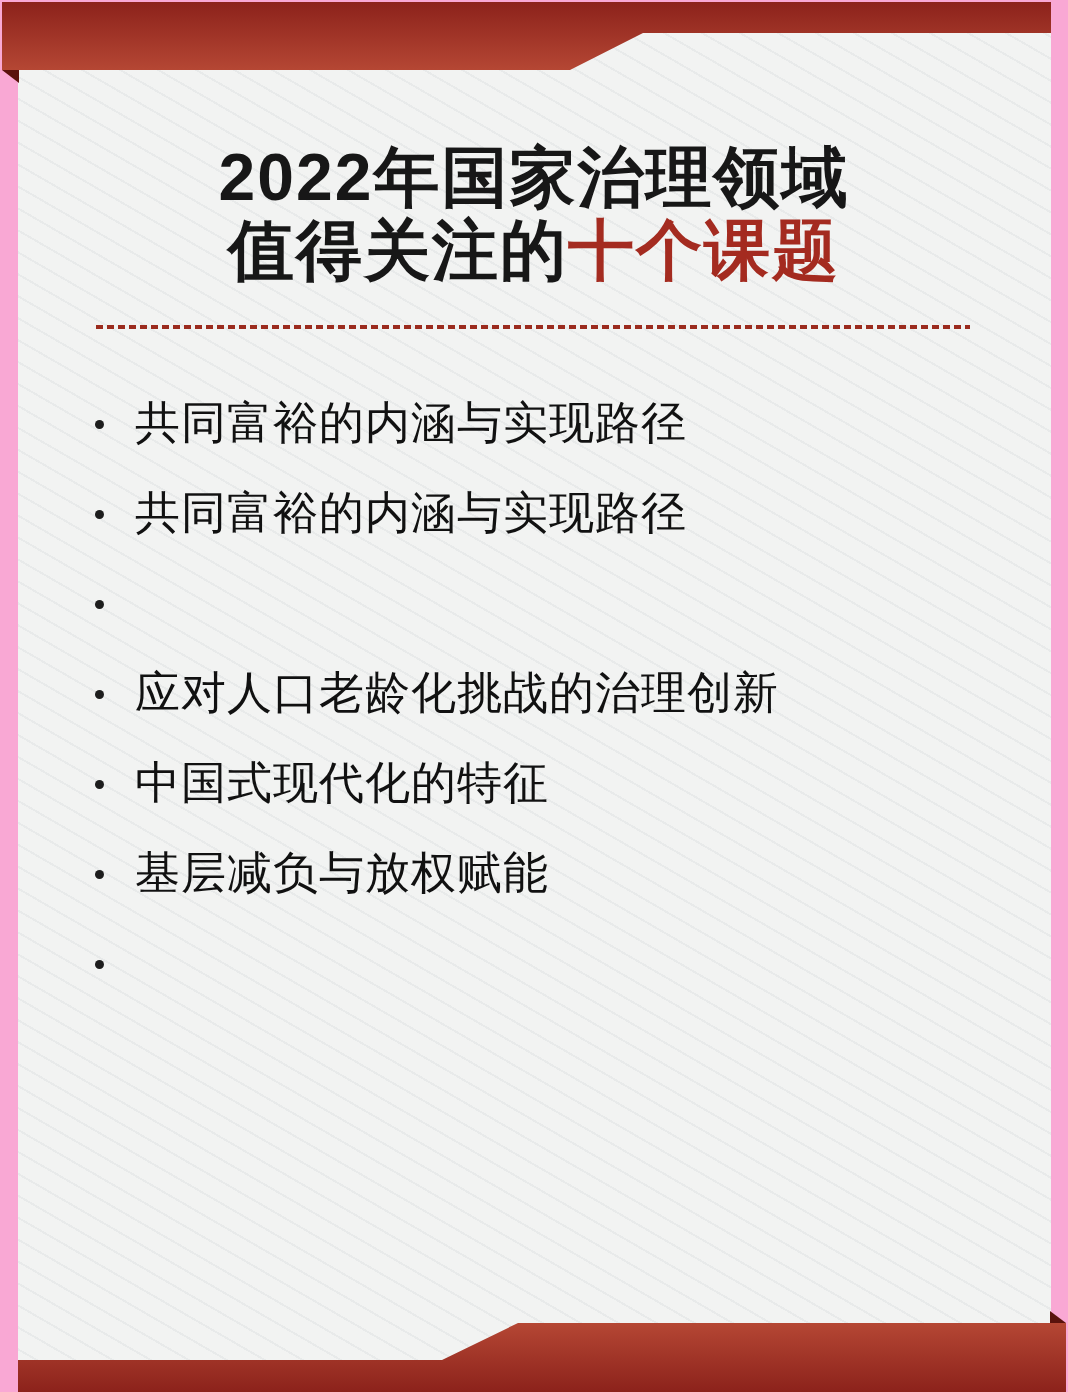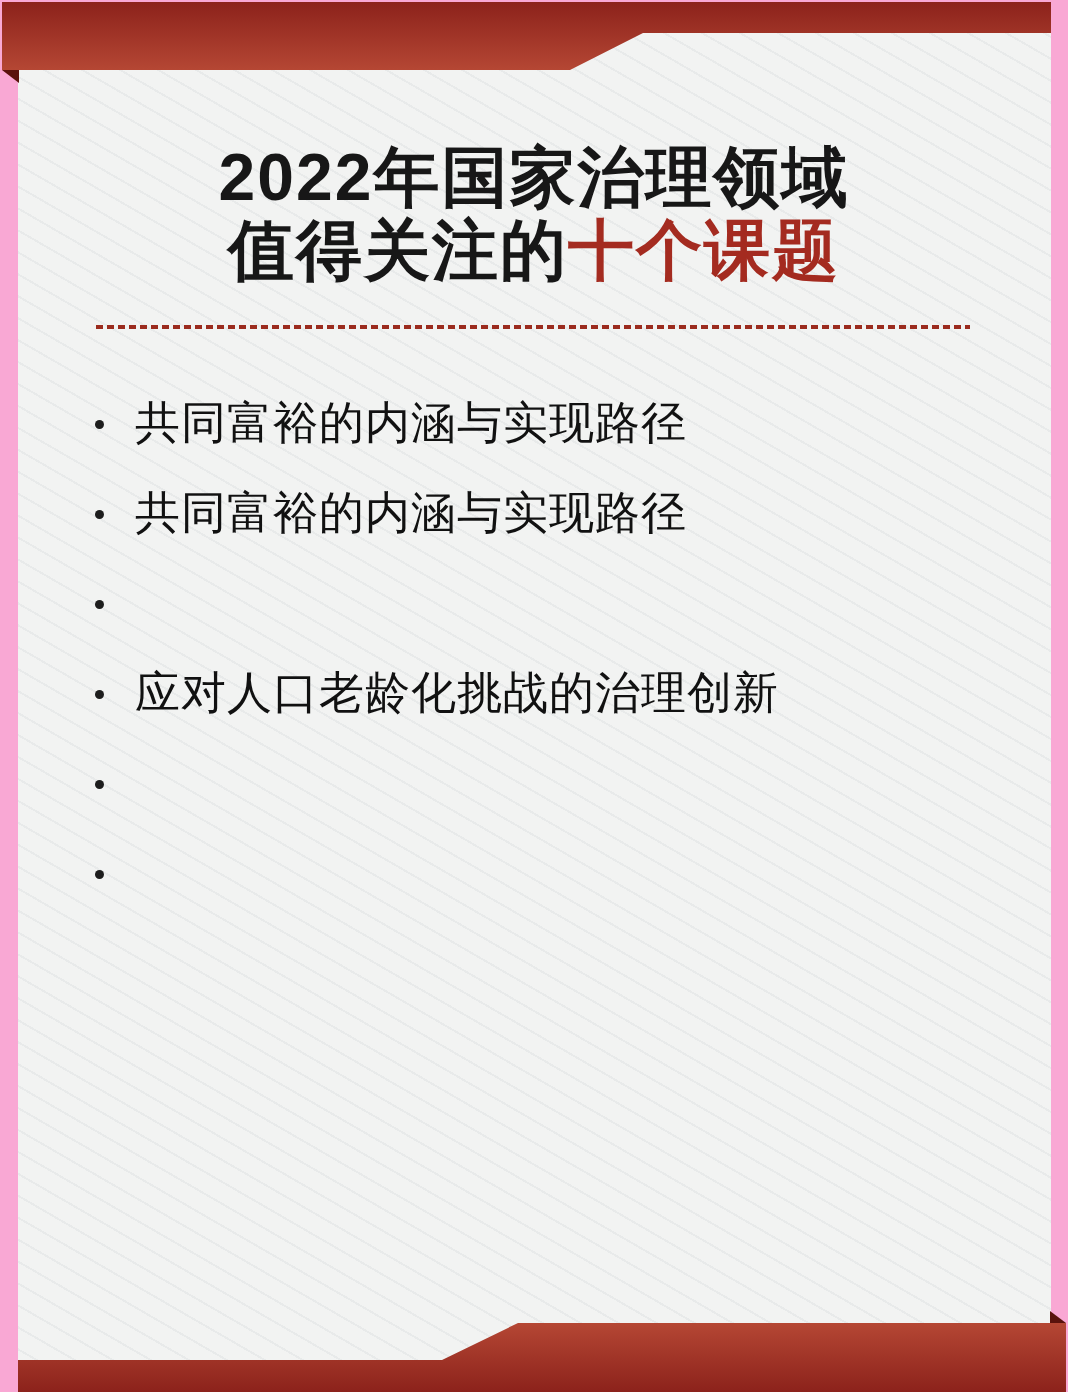--- a/index.html
+++ b/index.html
@@ -142,19 +142,24 @@
       </li>
     <li>
         <span class="dot"></span>
       </li>
     <li>
         <span class="dot"></span>
         <span class="txt">应对人口老龄化挑战的治理创新</span>
       </li>
     <li>
         <span class="dot"></span>
+        <span class="txt">中国式现代化的特征</span>
+      </li>
+    <li>
+        <span class="dot"></span>
+        <span class="txt">基层减负与放权赋能</span>
       </li>
     <li>
         <span class="dot"></span>
       </li>
   </ul>
 
 </div>
 
 </body></html>

